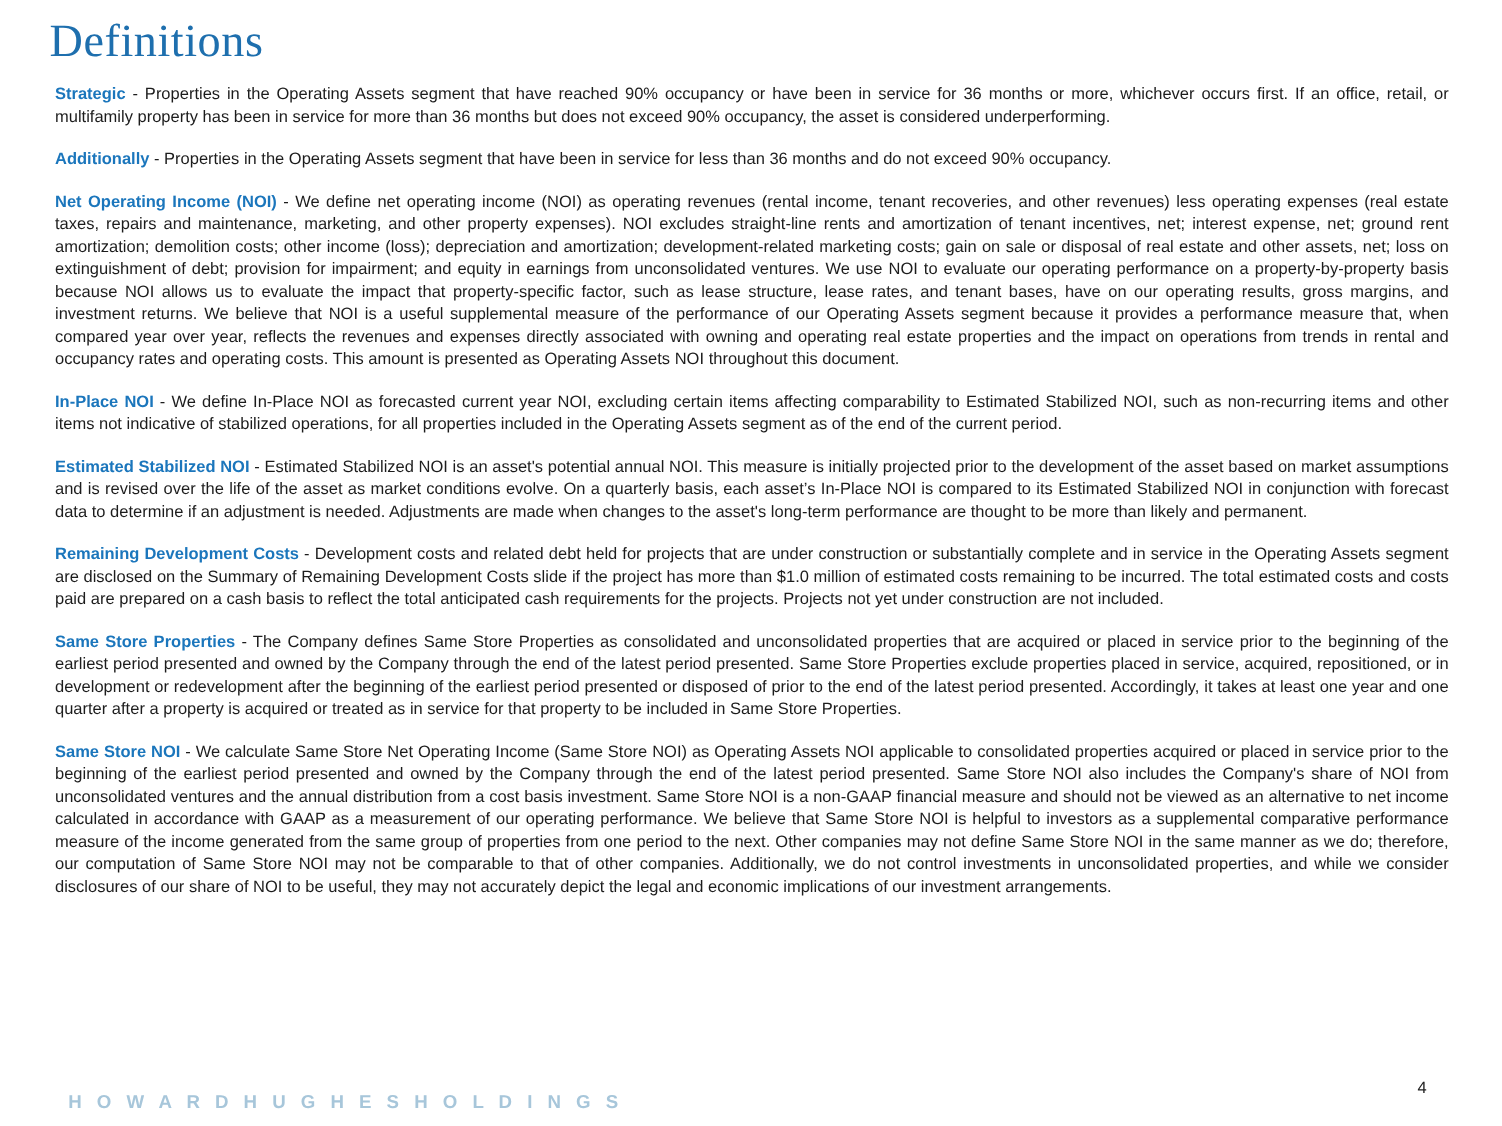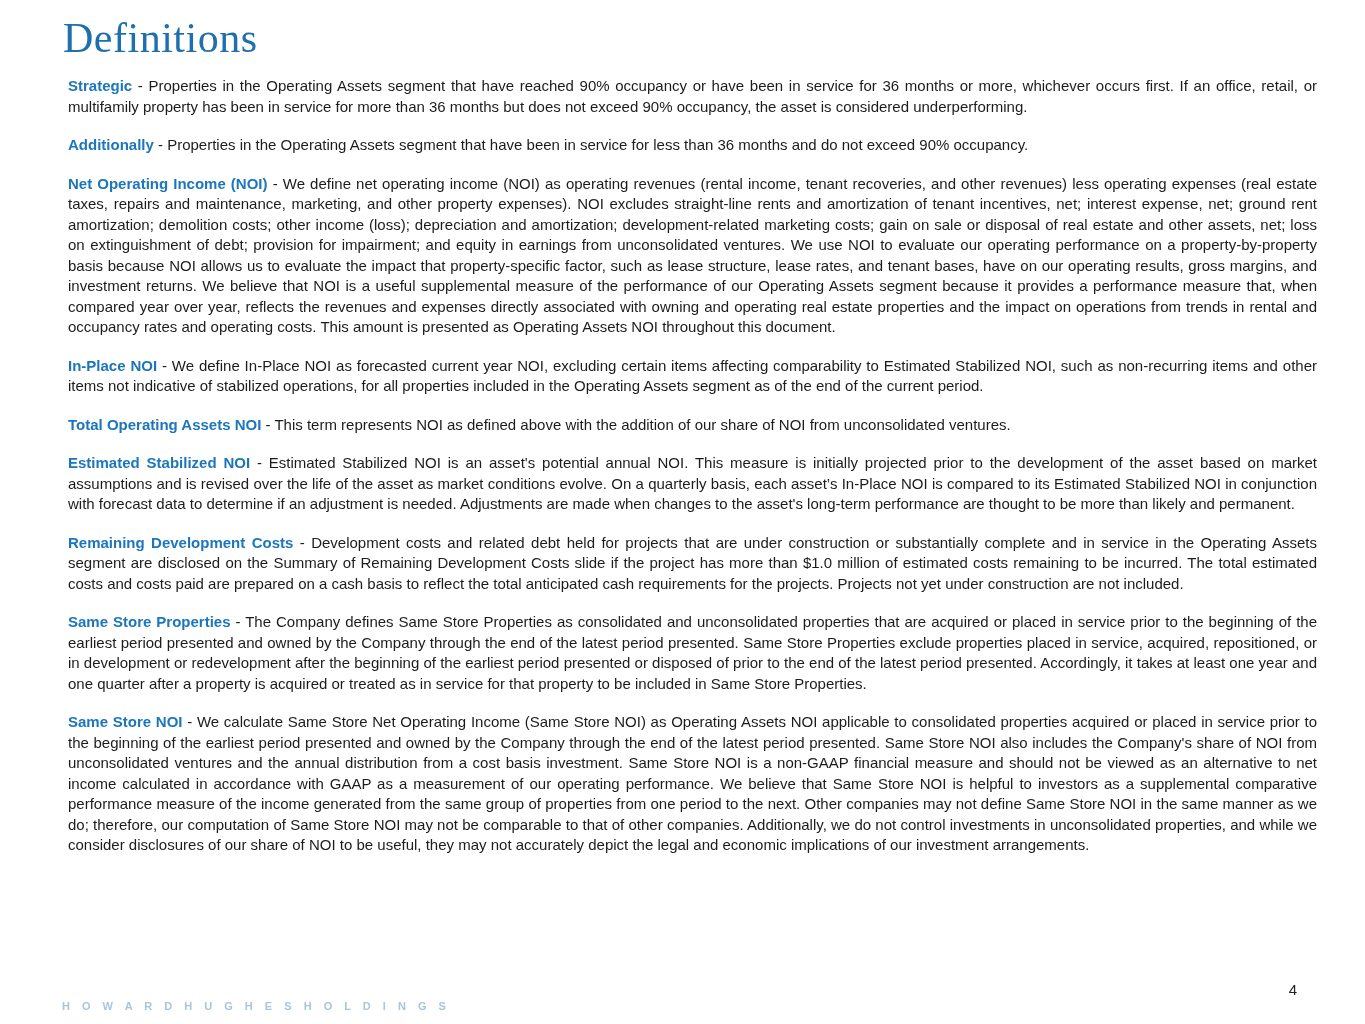--- a/index.html
+++ b/index.html
@@ -7,21 +7,21 @@
     width: 1365px;
     height: 1024px;
     background: #ffffff;
     overflow: hidden;
     font-family: "Liberation Sans", sans-serif;
   }
   .slide {
     position: relative;
     width: 1365px;
     height: 1024px;
-    padding: 14px 48px 0 68px;
+    padding: 14px 48px 0 50px;
   }
   h1.page-title {
     font-family: "Liberation Serif", "DejaVu Serif", serif;
     font-weight: normal;
     font-size: 42px;
     line-height: 1.05;
     color: #1e6fae;
     margin: 2px 0 16px -5px;
     letter-spacing: 0.5px;
   }
@@ -33,21 +33,21 @@
     margin: 0 0 18px 0;
   }
   .defs p.def .term {
     color: #1b76bc;
     font-weight: bold;
   }
   .footer-brand {
     position: absolute;
     left: 62px;
     bottom: 12px;
-    font-size: 11px;
+    font-size: 17px;
     font-weight: bold;
     letter-spacing: 4.5px;
     color: #a7c6da;
     white-space: nowrap;
   }
   .page-number {
     position: absolute;
     right: 68px;
     bottom: 26px;
     font-size: 15px;
@@ -57,21 +57,20 @@
 </head>
 <body>
 
 <div class="slide">
   <h1 class="page-title">Definitions</h1>
   <div class="defs">
       <p class="def"><span class="term">Strategic</span> - Properties in the Operating Assets segment that have reached 90% occupancy or have been in service for 36 months or more, whichever occurs first. If an office, retail, or multifamily property has been in service for more than 36 months but does not exceed 90% occupancy, the asset is considered underperforming.</p>
       <p class="def"><span class="term">Additionally</span> - Properties in the Operating Assets segment that have been in service for less than 36 months and do not exceed 90% occupancy.</p>
       <p class="def"><span class="term">Net Operating Income (NOI)</span> - We define net operating income (NOI) as operating revenues (rental income, tenant recoveries, and other revenues) less operating expenses (real estate taxes, repairs and maintenance, marketing, and other property expenses). NOI excludes straight-line rents and amortization of tenant incentives, net; interest expense, net; ground rent amortization; demolition costs; other income (loss); depreciation and amortization; development-related marketing costs; gain on sale or disposal of real estate and other assets, net; loss on extinguishment of debt; provision for impairment; and equity in earnings from unconsolidated ventures. We use NOI to evaluate our operating performance on a property-by-property basis because NOI allows us to evaluate the impact that property-specific factor, such as lease structure, lease rates, and tenant bases, have on our operating results, gross margins, and investment returns. We believe that NOI is a useful supplemental measure of the performance of our Operating Assets segment because it provides a performance measure that, when compared year over year, reflects the revenues and expenses directly associated with owning and operating real estate properties and the impact on operations from trends in rental and occupancy rates and operating costs. This amount is presented as Operating Assets NOI throughout this document.</p>
       <p class="def"><span class="term">In-Place NOI</span> - We define In-Place NOI as forecasted current year NOI, excluding certain items affecting comparability to Estimated Stabilized NOI, such as non-recurring items and other items not indicative of stabilized operations, for all properties included in the Operating Assets segment as of the end of the current period.</p>
-      <p class="def"><span class="term">Total Operating Assets NOI</span> - This term represents NOI as defined above with the addition of our share of NOI from unconsolidated ventures.</p>
       <p class="def"><span class="term">Estimated Stabilized NOI</span> - Estimated Stabilized NOI is an asset's potential annual NOI. This measure is initially projected prior to the development of the asset based on market assumptions and is revised over the life of the asset as market conditions evolve. On a quarterly basis, each asset’s In-Place NOI is compared to its Estimated Stabilized NOI in conjunction with forecast data to determine if an adjustment is needed.  Adjustments are made when changes to the asset's long-term performance are thought to be more than likely and permanent.</p>
       <p class="def"><span class="term">Remaining Development Costs</span> - Development costs and related debt held for projects that are under construction or substantially complete and in service in the Operating Assets segment are disclosed on the Summary of Remaining Development Costs slide if the project has more than $1.0 million of estimated costs remaining to be incurred. The total estimated costs and costs paid are prepared on a cash basis to reflect the total anticipated cash requirements for the projects. Projects not yet under construction are not included.</p>
       <p class="def"><span class="term">Same Store Properties</span> - The Company defines Same Store Properties as consolidated and unconsolidated properties that are acquired or placed in service prior to the beginning of the earliest period presented and owned by the Company through the end of the latest period presented. Same Store Properties exclude properties placed in service, acquired, repositioned, or in development or redevelopment after the beginning of the earliest period presented or disposed of prior to the end of the latest period presented. Accordingly, it takes at least one year and one quarter after a property is acquired or treated as in service for that property to be included in Same Store Properties.</p>
       <p class="def"><span class="term">Same Store NOI</span> - We calculate Same Store Net Operating Income (Same Store NOI) as Operating Assets NOI applicable to consolidated properties acquired or placed in service prior to the beginning of the earliest period presented and owned by the Company through the end of the latest period presented. Same Store NOI also includes the Company's share of NOI from unconsolidated ventures and the annual distribution from a cost basis investment. Same Store NOI is a non-GAAP financial measure and should not be viewed as an alternative to net income calculated in accordance with GAAP as a measurement of our operating performance. We believe that Same Store NOI is helpful to investors as a supplemental comparative performance measure of the income generated from the same group of properties from one period to the next. Other companies may not define Same Store NOI in the same manner as we do; therefore, our computation of Same Store NOI may not be comparable to that of other companies. Additionally, we do not control investments in unconsolidated properties, and while we consider disclosures of our share of NOI to be useful, they may not accurately depict the legal and economic implications of our investment arrangements.</p>
     </div>
   <div class="footer-brand">H O W A R D   H U G H E S   H O L D I N G S</div>
   <div class="page-number">4</div>
 </div>
 
 </body></html>

